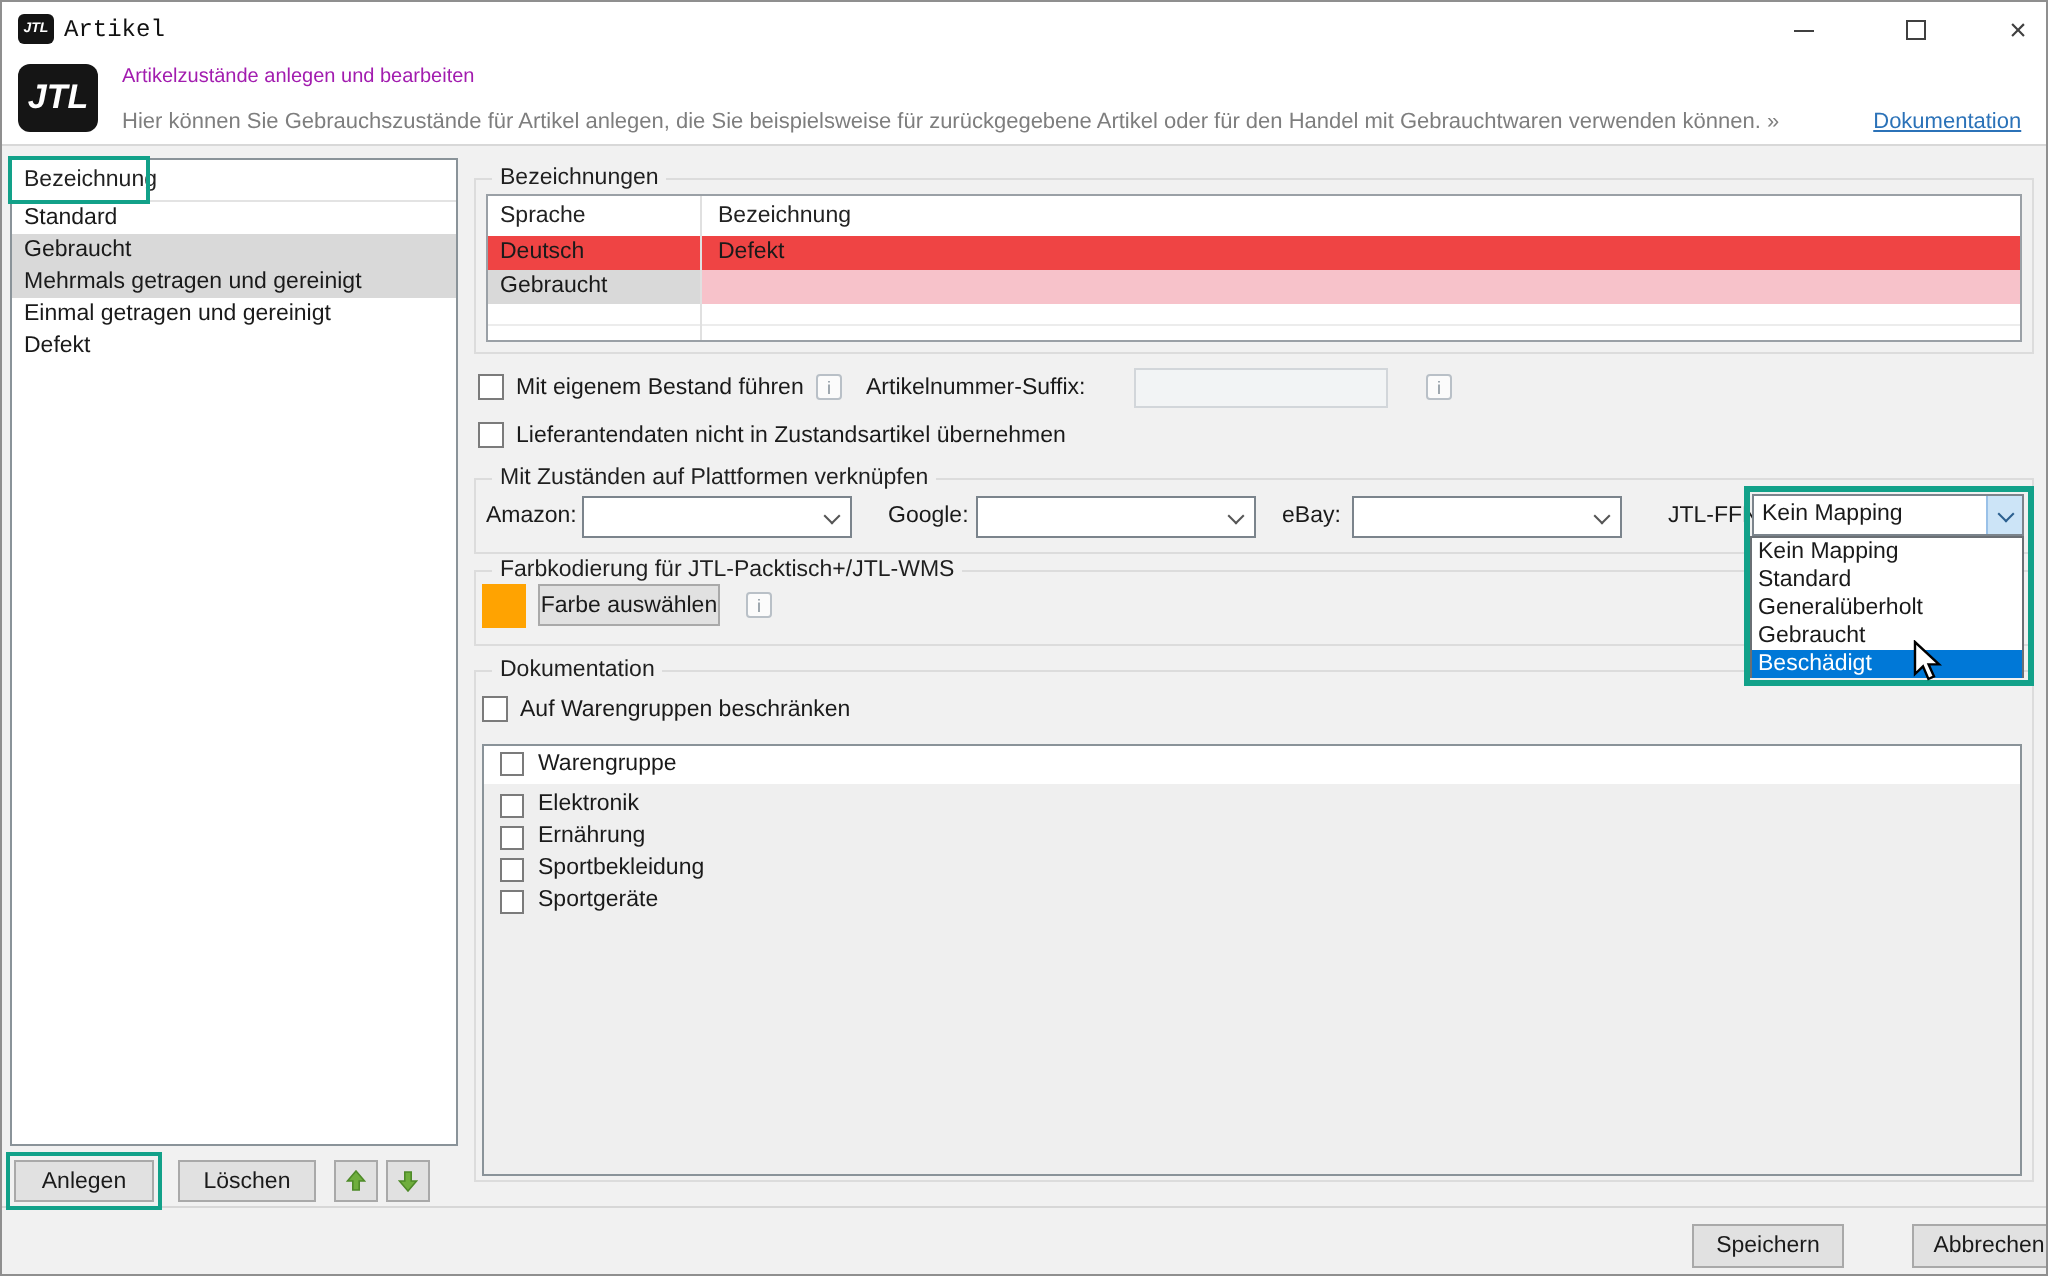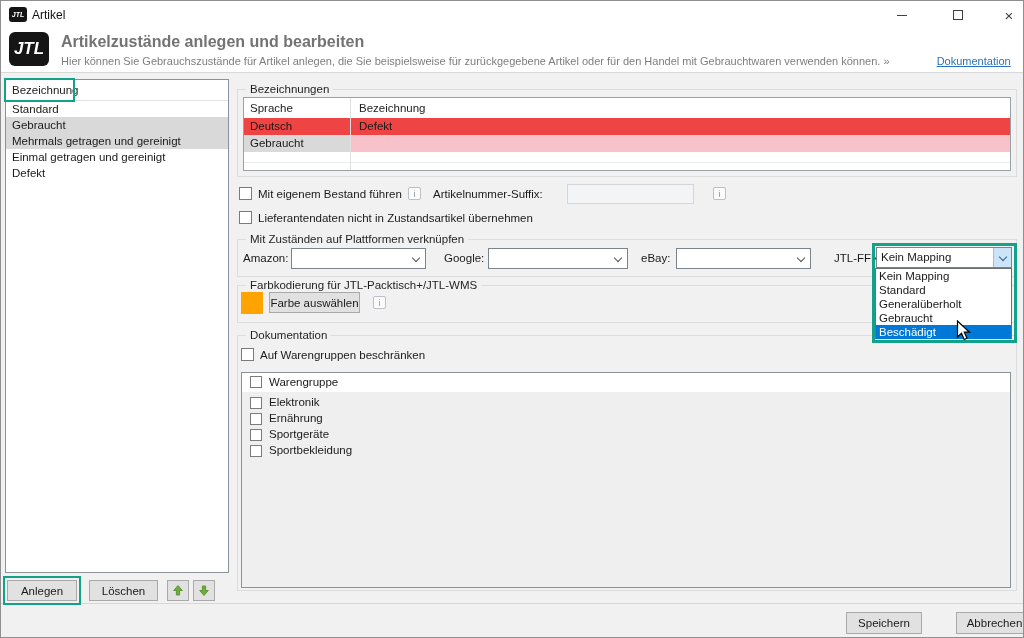--- a/index.html
+++ b/index.html
@@ -3,30 +3,30 @@
 <meta charset="utf-8">
 <style>
   * { margin:0; padding:0; box-sizing:border-box; }
   html,body { width:1024px; height:638px; }
   body { font-family:"Liberation Sans", sans-serif; background:#f1f1f1; }
   #app { position:relative; width:1024px; height:638px; background:#f1f1f1; border:1px solid #8f8f8f; overflow:hidden; font-size:11.5px; color:#1a1a1a; }
 
   
   .titlebar { position:absolute; left:0; top:0; width:1024px; height:28px; background:#ffffff; }
   .mini-logo { position:absolute; left:8px; top:6px; width:18px; height:15px; background:#141414; border-radius:3px; color:#fff; font-weight:bold; font-style:italic; font-size:7px; display:flex; align-items:center; justify-content:center; }
-  .win-title { position:absolute; left:31px; top:7px; font-size:12px; color:#111; }
+  .win-title { position:absolute; left:31px; top:7px; font-size:12px; color:#111;font-family:Liberation Mono, monospace; }
   .winbtn { position:absolute; top:0; width:40px; height:28px; display:flex; align-items:center; justify-content:center; color:#404040; }
   .winbtn.min  { left:881px; } .winbtn.max { left:937px; } .winbtn.close { left:988px; font-size:15px; }
   .min-glyph { width:10px; height:0; border-top:1px solid #404040; }
   .max-glyph { width:10px; height:10px; border:1px solid #404040; }
 
   
   .header { position:absolute; left:0; top:28px; width:1024px; height:43px; background:#ffffff; }
   .logo { position:absolute; left:8px; top:3px; width:40px; height:34px; background:#151515; border-radius:6px; color:#fff; font-weight:bold; font-style:italic; font-size:17px; display:flex; align-items:center; justify-content:center; }
-  .page-title { position:absolute; left:60px; top:4px; font-size:16px; color:#737373;font-weight:bold; }
+  .page-title { position:absolute; left:60px; top:4px; font-size:10px; color:#a21caf; }
   .subtitle-row { position:absolute; left:60px; top:26px; white-space:nowrap; font-size:11px; color:#7e7e7e; }
   .doc-link { color:#2b72b8; text-decoration:underline; cursor:pointer;padding-left:44px; }
   .hr1 { position:absolute; left:0; top:71px; width:1024px; height:0; border-top:1px solid #d8d8d8; }
   .hr2 { position:absolute; left:0; top:602px; width:1024px; height:0; border-top:1px solid #d7d7d7; }
 
   
   .leftlist { position:absolute; left:4px; top:78px; width:224px; height:494px; background:#fff; border:1px solid #8a9399; }
   .leftlist .lhead { height:21px; line-height:21px; padding-left:6px; border-bottom:1px solid #e3e3e3; color:#222; }
   .leftlist .lrow { height:16px; line-height:16px; padding-left:6px; cursor:default; }
   .leftlist .lrow.sel { background:#d9d9d9; }
@@ -226,25 +226,25 @@
       <div class="wrow" style="margin-top:3px;">
         <span class="wcb"></span>
         <span class="wtext">Elektronik</span>
       </div>
       <div class="wrow">
         <span class="wcb"></span>
         <span class="wtext">Ernährung</span>
       </div>
       <div class="wrow">
         <span class="wcb"></span>
+        <span class="wtext">Sportbekleidung</span>
+      </div>
+      <div class="wrow">
+        <span class="wcb"></span>
         <span class="wtext">Sportgeräte</span>
-      </div>
-      <div class="wrow">
-        <span class="wcb"></span>
-        <span class="wtext">Sportbekleidung</span>
       </div>
     </div>
   </div>
 
   <div class="hr2"></div>
   <div class="btn" style="left:845px; top:611px; width:76px; height:22px;">Speichern</div>
   <div class="btn" style="left:955px; top:611px; width:77px; height:22px;">Abbrechen</div>
 
 </div>
 

